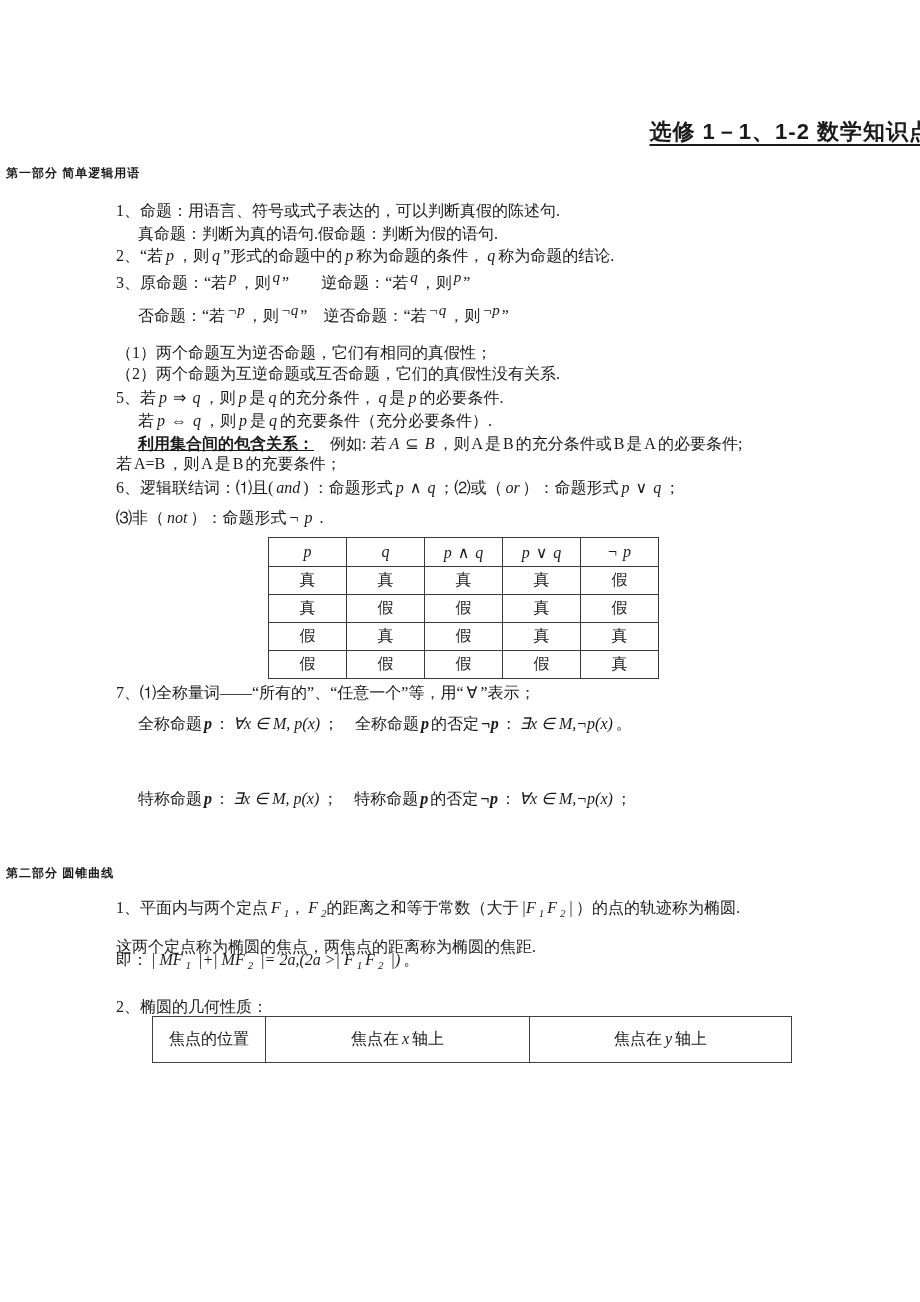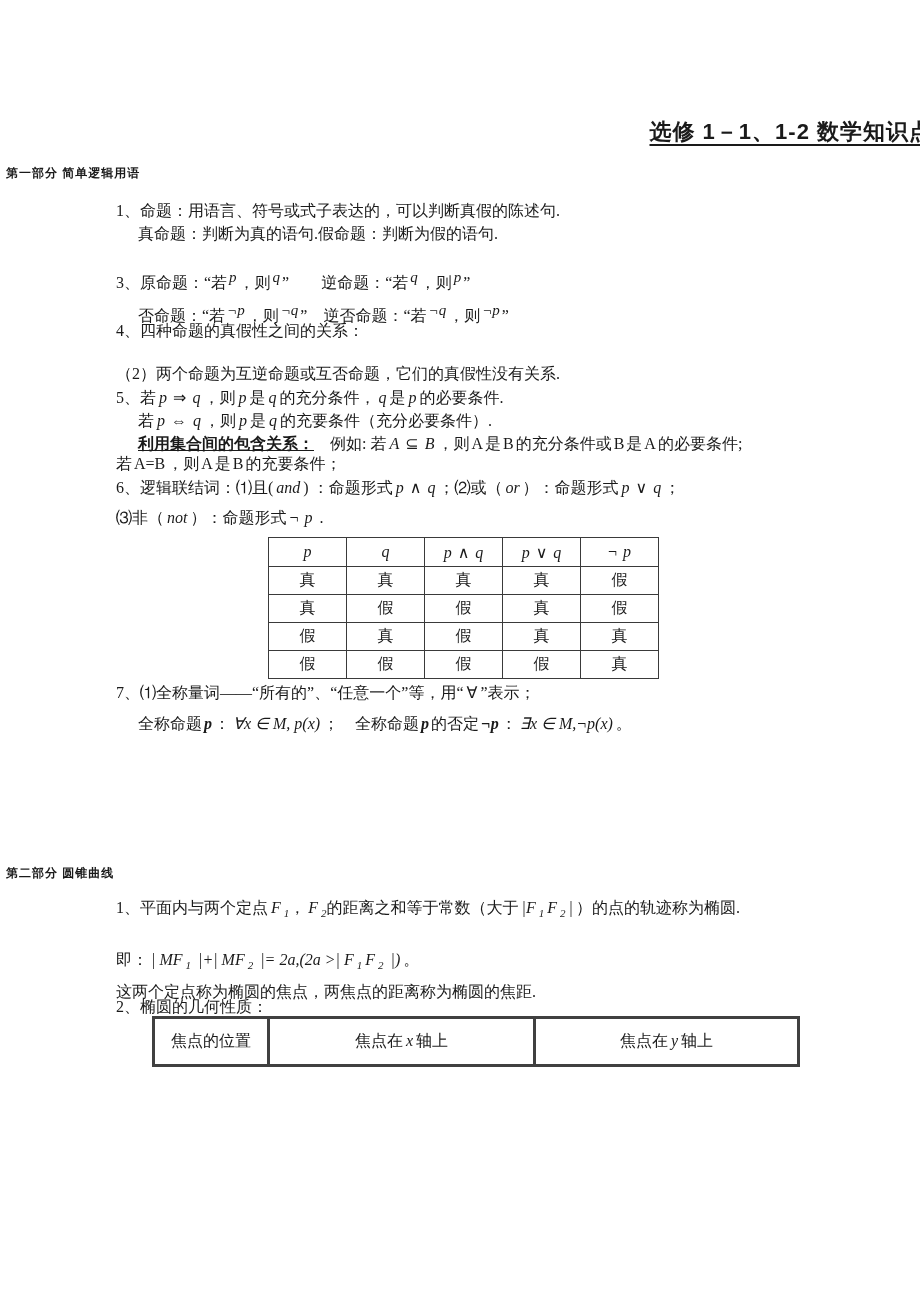--- a/index.html
+++ b/index.html
@@ -17,36 +17,37 @@
   .sg-m{font-style:italic;margin:0 3px;}
   .sg-bm{font-style:italic;font-weight:bold;margin:0 2px;}
   .sg-bu{font-weight:bold;text-decoration:underline;}
   .sg-r{display:inline-block;font-style:italic;position:relative;top:-6px;margin:0 2px;font-size:15px;}
   .sg-y{margin:0 3px;}
   .sg-rm{margin:0 2px;}
   .sg-sub{font-style:italic;font-size:11px;vertical-align:-4px;}
   table{border-collapse:collapse;table-layout:fixed;position:absolute;}
   .tt td{border:1px solid #3a3a3a;width:77px;height:27px;text-align:center;padding:0;font-size:16px;}
   .tt tr.tt-head td{height:28px;}
-  .gt td{border:3px solid #404040;height:45px;text-align:center;vertical-align:middle;padding:0;font-size:16px;}
+  .gt td{border:1px solid #404040;height:45px;text-align:center;vertical-align:middle;padding:0;font-size:16px;}
   .gt .c1{width:112px;} .gt .c2{width:263px;} .gt .c3{width:261px;}
 </style>
 </head>
 <body>
 
 <div class="doc">
 
   <div class="title">选修 1－1、1-2 数学知识点</div>
   <div class="h" style="top:165px">第一部分 简单逻辑用语</div>
 
   <div class="line" style="top:199px"><span>1、</span><span class="sg-b">命题：</span><span>用语言、符号或式子表达的，可以判断真假的陈述句.</span></div>
   <div class="line ind" style="top:222px"><span class="sg-b">真命题：</span><span>判断为真的语句.</span><span class="sg-b">假命题：</span><span>判断为假的语句.</span></div>
+  <div class="line" style="top:244px"><span>2、“若</span><span class="sg-m">p</span><span>，则</span><span class="sg-m">q</span><span>”形式的命题中的</span><span class="sg-m">p</span><span>称为命题的</span><span class="sg-b">条件</span><span>，</span><span class="sg-m">q</span><span>称为命题的</span><span class="sg-b">结论</span><span>.</span></div>
   <div class="line" style="top:271px"><span>3、</span><span class="sg-b">原命题：</span><span>“若</span><span class="sg-r">p</span><span>，则</span><span class="sg-r">q</span><span>”　　</span><span class="sg-b">逆命题：</span><span>“若</span><span class="sg-r">q</span><span>，则</span><span class="sg-r">p</span><span>”</span></div>
   <div class="line ind" style="top:304px"><span class="sg-b">否命题：</span><span>“若</span><span class="sg-r">¬p</span><span>，则</span><span class="sg-r">¬q</span><span>”　</span><span class="sg-b">逆否命题：</span><span>“若</span><span class="sg-r">¬q</span><span>，则</span><span class="sg-r">¬p</span><span>”</span></div>
-  <div class="line" style="top:319px"><span>4、</span><span class="sg-b">四种命题的真假性之间的关系：</span></div>
+  <div class="line" style="top:341px"><span class="sg-b">（1）两个命题互为逆否命题，它们有相同的真假性；</span></div>
   <div class="line" style="top:362px"><span>（2）两个命题为互逆命题或互否命题，它们的真假性没有关系.</span></div>
   <div class="line" style="top:386px"><span>5、若</span><span class="sg-m">p</span><span class="sg-y">⇒</span><span class="sg-m">q</span><span>，则</span><span class="sg-m">p</span><span>是</span><span class="sg-m">q</span><span>的</span><span class="sg-b">充分条件</span><span>，</span><span class="sg-m">q</span><span>是</span><span class="sg-m">p</span><span>的</span><span class="sg-b">必要条件</span><span>.</span></div>
   <div class="line ind" style="top:409px"><span>若</span><span class="sg-m">p</span><span class="sg-y">⇔</span><span class="sg-m">q</span><span>，则</span><span class="sg-m">p</span><span>是</span><span class="sg-m">q</span><span>的</span><span class="sg-b">充要条件</span><span>（充分必要条件）.</span></div>
   <div class="line ind" style="top:432px"><span class="sg-bu">利用集合间的包含关系：</span><span>　例如: 若</span><span class="sg-m">A</span><span class="sg-y">⊆</span><span class="sg-m">B</span><span>，则</span><span class="sg-rm">A</span><span>是</span><span class="sg-rm">B</span><span>的充分条件或</span><span class="sg-rm">B</span><span>是</span><span class="sg-rm">A</span><span>的必要条件;</span></div>
   <div class="line" style="top:452px"><span>若</span><span class="sg-rm">A=B</span><span>，则</span><span class="sg-rm">A</span><span>是</span><span class="sg-rm">B</span><span>的充要条件；</span></div>
   <div class="line" style="top:476px"><span>6、</span><span class="sg-b">逻辑联结词：</span><span>⑴且(</span><span class="sg-m">and</span><span>) ：命题形式</span><span class="sg-m">p</span><span class="sg-y">∧</span><span class="sg-m">q</span><span>；⑵或（</span><span class="sg-m">or</span><span>）：命题形式</span><span class="sg-m">p</span><span class="sg-y">∨</span><span class="sg-m">q</span><span>；</span></div>
   <div class="line" style="top:506px"><span>⑶非（</span><span class="sg-m">not</span><span>）：命题形式</span><span class="sg-y">¬</span><span class="sg-m">p</span><span> .</span></div>
 
   <table class="tt" style="left:268px;top:537px">
     <tbody>
@@ -83,26 +84,27 @@
         <td>假</td>
         <td>假</td>
         <td>假</td>
         <td>真</td>
       </tr>
     </tbody>
   </table>
 
   <div class="line" style="top:681px"><span>7、⑴全称量词——“所有的”、“任意一个”等，用“</span><span class="sg-y">∀</span><span>”表示；</span></div>
   <div class="line ind" style="top:712px"><span class="sg-b">全称命题</span><span class="sg-bm">p</span><span class="sg-b">：</span><span class="sg-m">∀x ∈ M, p(x)</span><span>；　</span><span class="sg-b">全称命题</span><span class="sg-bm">p</span><span class="sg-b">的否定</span><span class="sg-bm">¬p</span><span class="sg-b">：</span><span class="sg-m">∃x ∈ M,¬p(x)</span><span>。</span></div>
+  <div class="line ind" style="top:787px"><span class="sg-b">特称命题</span><span class="sg-bm">p</span><span class="sg-b">：</span><span class="sg-m">∃x ∈ M, p(x)</span><span>；　</span><span class="sg-b">特称命题</span><span class="sg-bm">p</span><span class="sg-b">的否定</span><span class="sg-bm">¬p</span><span class="sg-b">：</span><span class="sg-m">∀x ∈ M,¬p(x)</span><span>；</span></div>
 
   <div class="h" style="top:865px">第二部分 圆锥曲线</div>
 
   <div class="para" style="top:893px"><span>1、平面内与两个定点</span><span class="sg-m">F</span><span class="sg-sub">1</span><span>，</span><span class="sg-m">F</span><span class="sg-sub">2</span><span>的距离之和等于常数（大于</span><span class="sg-m">|F</span><span class="sg-sub">1</span><span class="sg-m">F</span><span class="sg-sub">2</span><span class="sg-m">|</span><span>）的点的轨迹称为</span><span class="sg-b">椭圆</span><span>.</span></div>
   <div class="line" style="top:948px"><span>即：</span><span class="sg-m">| MF</span><span class="sg-sub">1</span><span class="sg-m"> |+| MF</span><span class="sg-sub">2</span><span class="sg-m"> |= 2a,(2a &gt;| F</span><span class="sg-sub">1</span><span class="sg-m">F</span><span class="sg-sub">2</span><span class="sg-m"> |)</span><span>。</span></div>
-  <div class="line" style="top:980px"><span>这两个定点称为</span><span class="sg-b">椭圆的焦点</span><span>，两焦点的距离称为</span><span class="sg-b">椭圆的焦距</span><span>.</span></div>
+  <div class="line" style="top:935px"><span>这两个定点称为</span><span class="sg-b">椭圆的焦点</span><span>，两焦点的距离称为</span><span class="sg-b">椭圆的焦距</span><span>.</span></div>
   <div class="line" style="top:995px"><span>2、</span><span class="sg-b">椭圆的几何性质：</span></div>
 
   <table class="gt" style="left:152px;top:1016px">
     <tbody>
       <tr>
         <td class="c1"><span>焦点的位置</span></td>
         <td class="c2"><span>焦点在</span><span class="sg-m">x</span><span>轴上</span></td>
         <td class="c3"><span>焦点在</span><span class="sg-m">y</span><span>轴上</span></td>
       </tr>
     </tbody>

